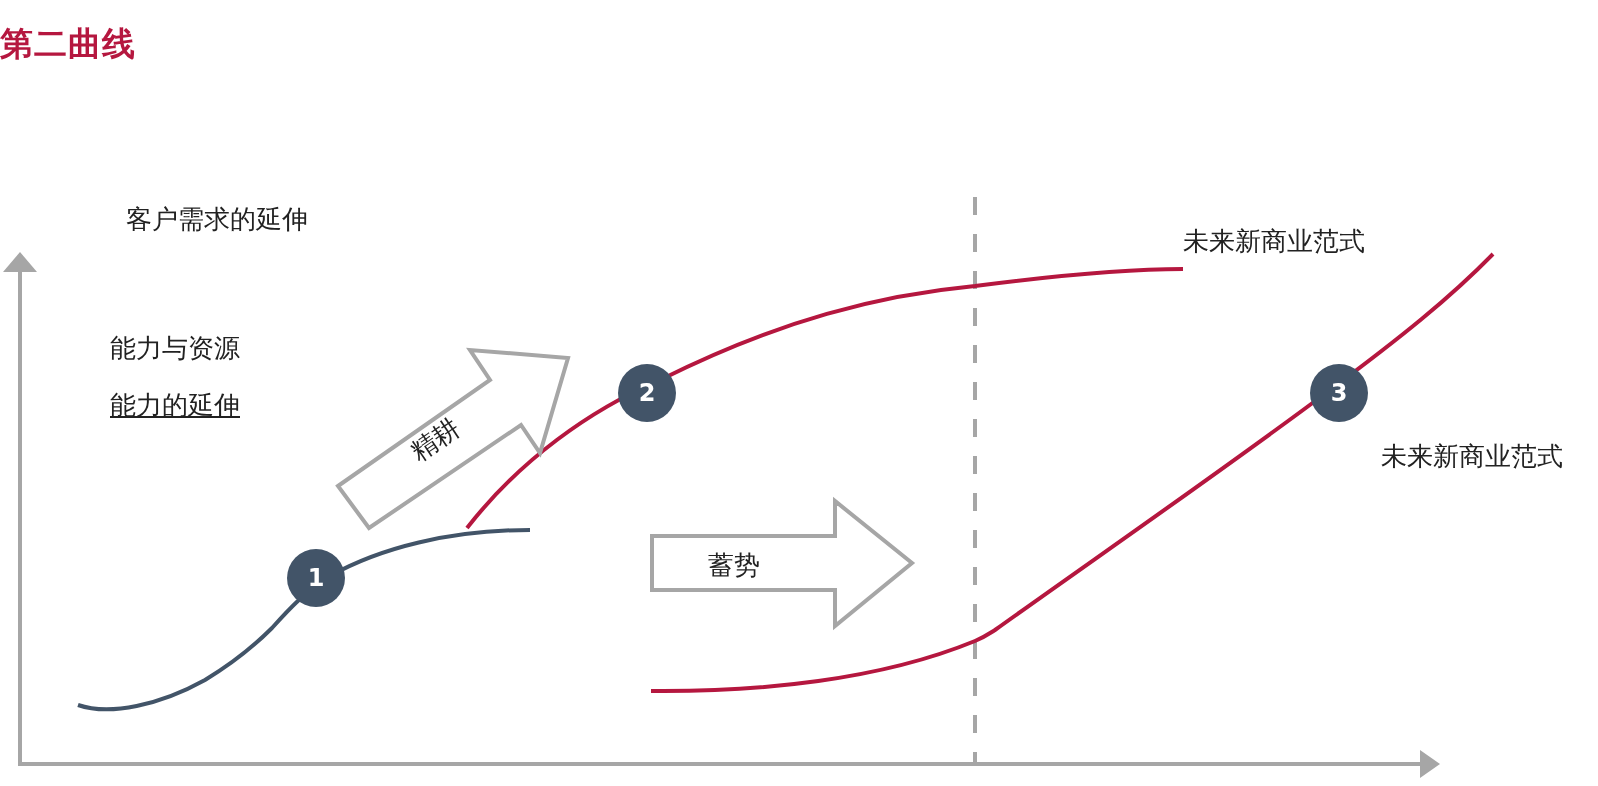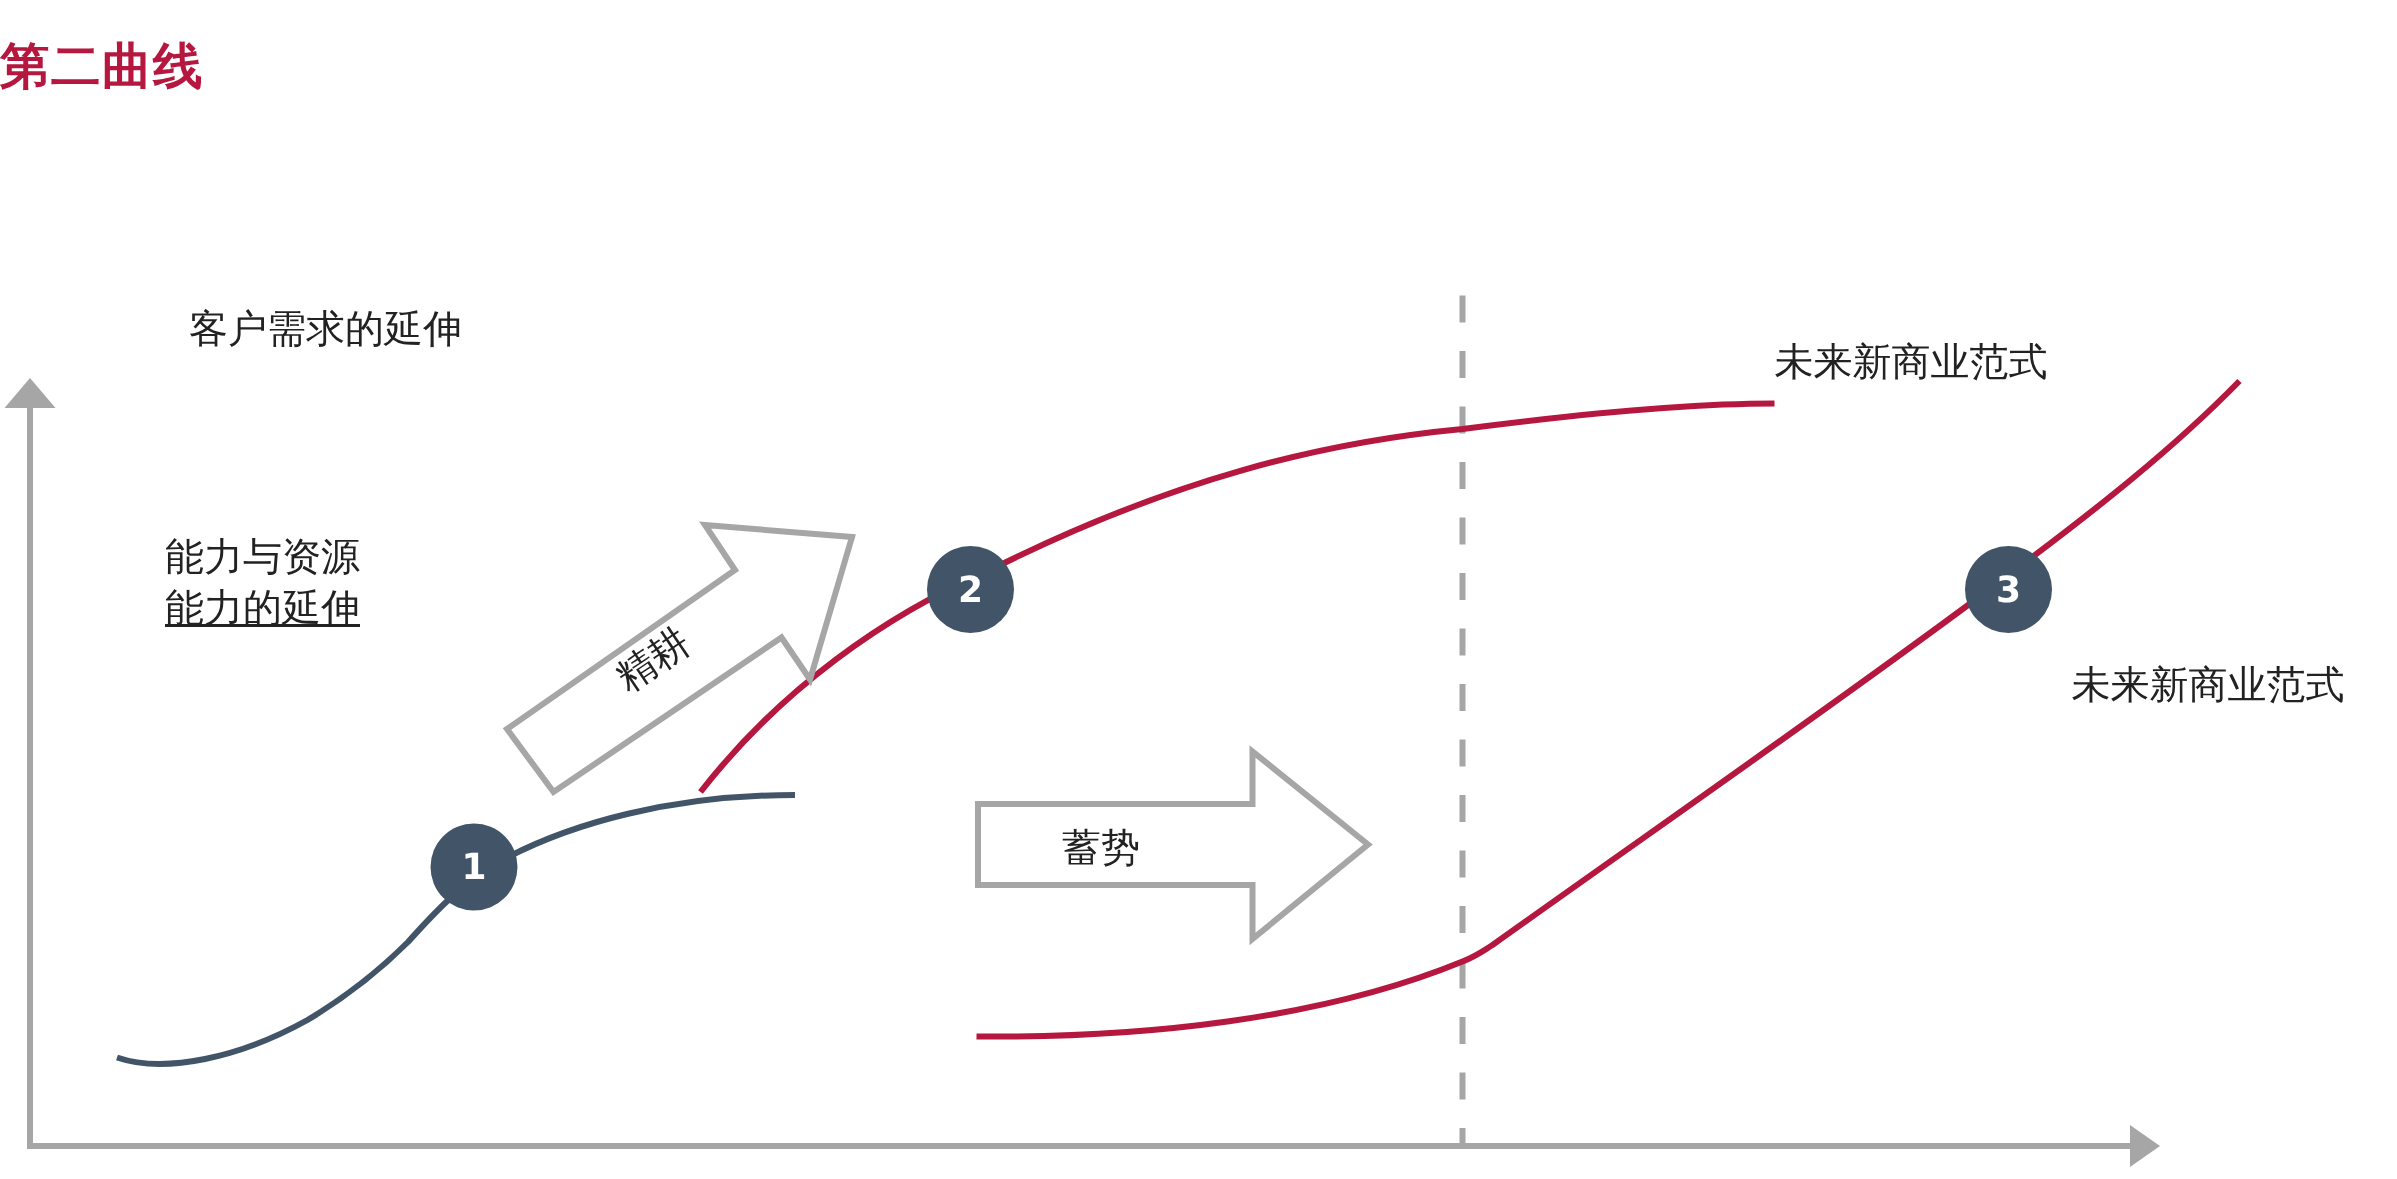--- a/index.html
+++ b/index.html
@@ -80,21 +80,21 @@
   <path d="M 467 528 C 520 460, 590 410, 660 380 C 780 320, 880 295, 975 286 C 1060 275, 1130 269, 1183 269" fill="none" stroke="#b5173f" stroke-width="4"></path>
 
   <path d="M 651 691 C 760 692, 880 680, 975 641 C 985 637, 990 633, 995 630 C 1100 555, 1230 465, 1330 390 C 1400 338, 1450 298, 1493 254" fill="none" stroke="#b5173f" stroke-width="4"></path>
 
   <polygon points="338,486 490,380 470,350 568,358 540,453 521,425 369,528" fill="#ffffff" stroke="#a6a6a6" stroke-width="4" stroke-linejoin="miter"></polygon>
 
   <polygon points="652,536 835,536 835,501 912,563 835,626 835,590 652,590" fill="#ffffff" stroke="#a6a6a6" stroke-width="4" stroke-linejoin="miter"></polygon>
 </svg>
 
 <div class="label" style="left:126px; top:202px;">客户需求的延伸</div>
-<div class="label" style="left:110px; top:354px;">能力与资源</div>
+<div class="label" style="left:110px; top:331px;">能力与资源</div>
 <div class="label" style="left:110px; top:388px;text-decoration:underline;">能力的延伸</div>
 <div class="label" style="left:1183px; top:224px;">未来新商业范式</div>
 <div class="label" style="left:1381px; top:439px;">未来新商业范式</div>
 
 <div class="arrow-text" style="left:404px; top:440px; transform: rotate(-34deg); transform-origin: left top;">精耕</div>
 <div class="arrow-text" style="left:708px; top:548px;">蓄势</div>
 
 <div class="badge" style="left:287px; top:549px;">1</div>
 <div class="badge" style="left:618px; top:364px;">2</div>
 <div class="badge" style="left:1310px; top:364px;">3</div>

